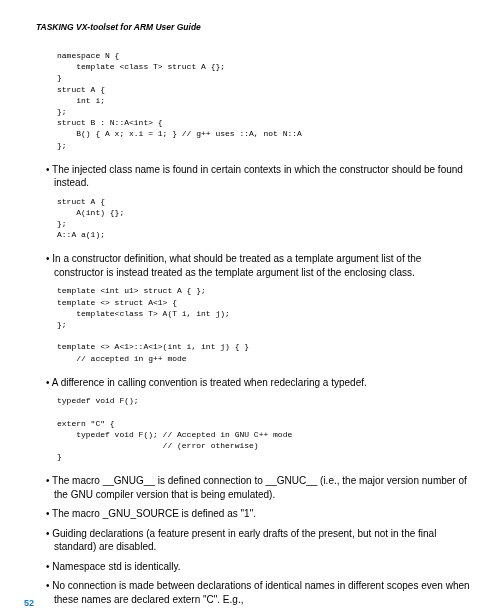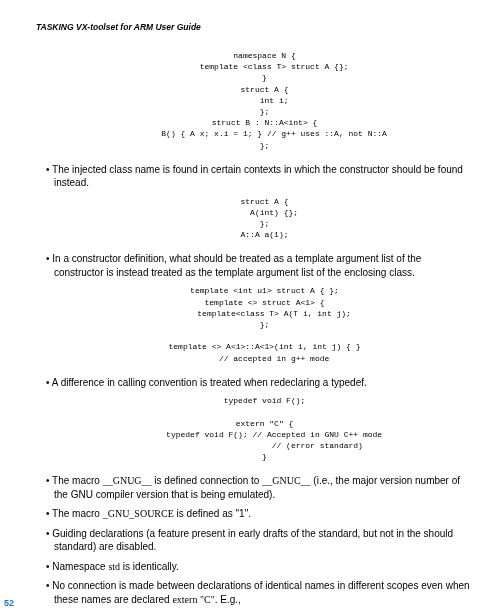--- a/index.html
+++ b/index.html
@@ -18,37 +18,36 @@
       margin-bottom:18px;
     }
     .code {
       font-family:"Courier New",Courier,monospace;
       font-size:8px;
       white-space:pre;
       line-height:1.4;
       margin-left:21px;
       margin-bottom:12px;
       margin-top:5px;
-      text-align:center;
     }
     .bullet {
       font-size:10px;
       line-height:1.35;
       margin-left:8px;
       padding-left:10px;
       text-indent:-8px;
       margin-bottom:6px;
       margin-top:4px;
     }
     .bullet::before {content:"• ";}
-    .mono {font-family:Liberation Serif, serif;}
+    .mono {font-family:Liberation Sans, sans-serif;}
     .pagenum {
       position:absolute;
       bottom:8px;
-      left:4px;
+      left:24px;
       font-size:9px;
       font-weight:bold;
       color:#1878c0;
     }
   </style>
 </head>
 <body>
 
 <div class="title">TASKING VX-toolset for ARM User Guide</div>
 
@@ -78,26 +77,26 @@
 
 template &lt;&gt; A&lt;1&gt;::A&lt;1&gt;(int i, int j) { }
     // accepted in g++ mode</div>
 
 <div class="bullet">A difference in calling convention is treated when redeclaring a typedef.</div>
 
 <div class="code">typedef void F();
 
 extern "C" {
     typedef void F(); // Accepted in GNU C++ mode
-                      // (error standard)
+                      // (error otherwise)
 }</div>
 
 <div class="bullet"><span>The macro </span><span class="mono">__GNUG__</span><span> is defined connection to </span><span class="mono">__GNUC__</span><span> (i.e., the major version number of the GNU compiler version that is being emulated).</span></div>
 
 <div class="bullet"><span>The macro </span><span class="mono">_GNU_SOURCE</span><span> is defined as "1".</span></div>
 
-<div class="bullet">Guiding declarations (a feature present in early drafts of the standard, but not in the should standard) are disabled.</div>
+<div class="bullet">Guiding declarations (a feature present in early drafts of the present, but not in the final standard) are disabled.</div>
 
 <div class="bullet"><span>Namespace </span><span class="mono">std</span><span> is identically.</span></div>
 
 <div class="bullet"><span>No connection is made between declarations of identical names in different scopes even when these names are declared </span><span class="mono">extern "C"</span><span>. E.g.,</span></div>
 
 <div class="pagenum">52</div>
 
 </body></html>

